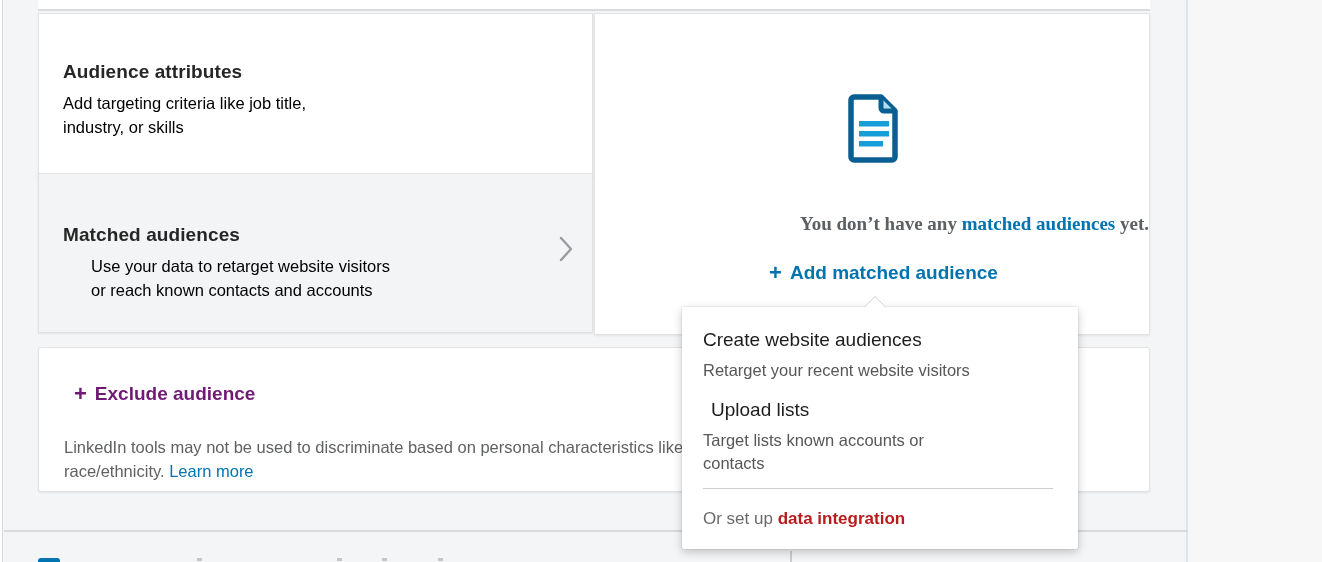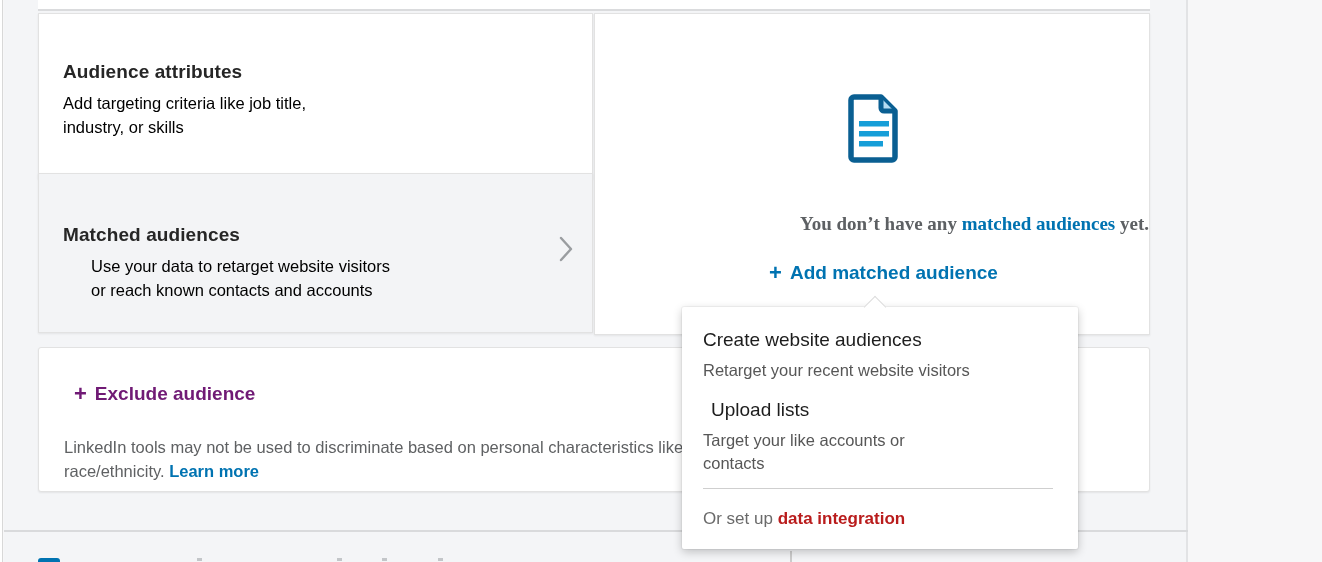--- a/index.html
+++ b/index.html
@@ -47,21 +47,21 @@
              border-left:1px solid #dcdcdc; border-top:1px solid #dcdcdc; }
   .pop-item-title { position:absolute; left:21px; font-size:19px; font-weight:400; color:#1d1d1d; cursor:pointer; }
   .pop-item-desc  { position:absolute; left:21px; font-size:16.5px; color:#575757; line-height:23px; }
   .pop-divider { position:absolute; left:21px; top:181px; width:350px; height:1px; background:#cfcfcf; }
   .pop-footer { position:absolute; left:21px; top:202px; font-size:17px; color:#6a6a6a; }
   .pop-footer .link { color:#b91c1c; font-weight:700; cursor:pointer; }
 
   .exclude-row { position:absolute; left:35px; top:32px; font-size:19px; font-weight:700; color:#701a75; cursor:pointer; }
   .disclaimer { position:absolute; left:25px; top:87px; width:1080px;
                 font-size:16.5px; color:#5f6163; line-height:24px; }
-  .disclaimer .link { color:#0073b1; font-weight:700; cursor:pointer; }
+  .disclaimer .link { color:#0073b1; font-weight:400; cursor:pointer; }
 
   .bottom-divider { left:4px; top:530px; width:1184px; height:2px; background:#d9dadc; z-index:1; }
   .peek-blue { left:38px; top:558px; width:22px; height:6px; background:#0073b1; border-radius:3px 3px 0 0; }
   .peek-mark { top:558px; width:5px; height:3px; background:#c3c6c9; }
   .peek-vline { left:790px; top:551px; width:2px; height:11px; background:#cccccc; }
 </style>
 </head>
 <body>
 
 <div id="app">
@@ -118,21 +118,21 @@
   <div class="abs peek-mark" style="left:337px;"></div>
   <div class="abs peek-mark" style="left:382px;"></div>
   <div class="abs peek-mark" style="left:438px;"></div>
   <div class="abs peek-vline"></div>
 
   <div class="popover">
     <div class="caret"></div>
     <div class="pop-item-title" style="top:22px;">Create website audiences</div>
     <div class="pop-item-desc" style="top:52px;">Retarget your recent website visitors</div>
     <div class="pop-item-title" style="top:92px;margin-left:8px;">Upload lists</div>
-    <div class="pop-item-desc preline" style="top:122px;">Target your like accounts or
+    <div class="pop-item-desc preline" style="top:122px;">Target lists known accounts or
 contacts</div>
     <div class="pop-divider"></div>
     <div class="pop-footer">
       <span>Or set up</span>
       <span class="link">data integration</span>
     </div>
   </div>
 
 </div>
 

